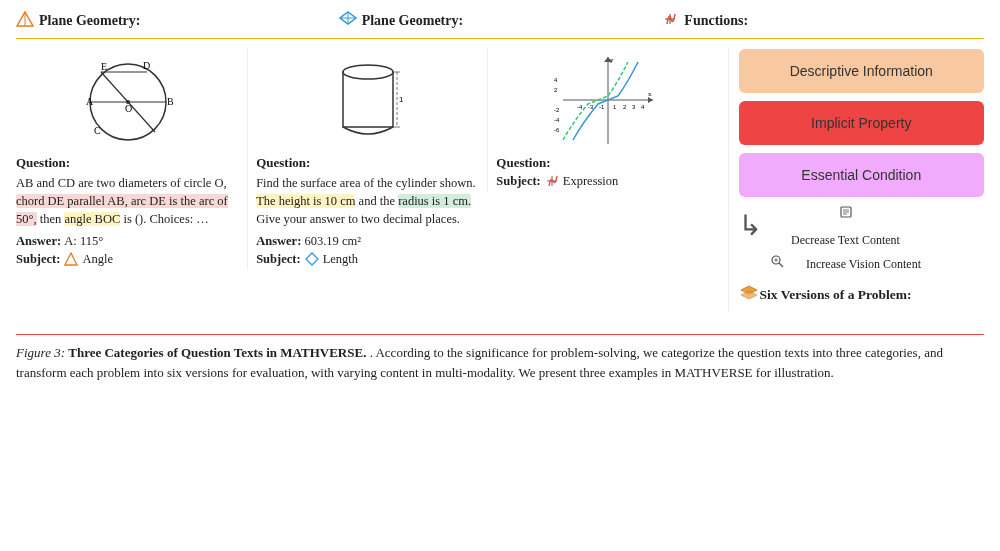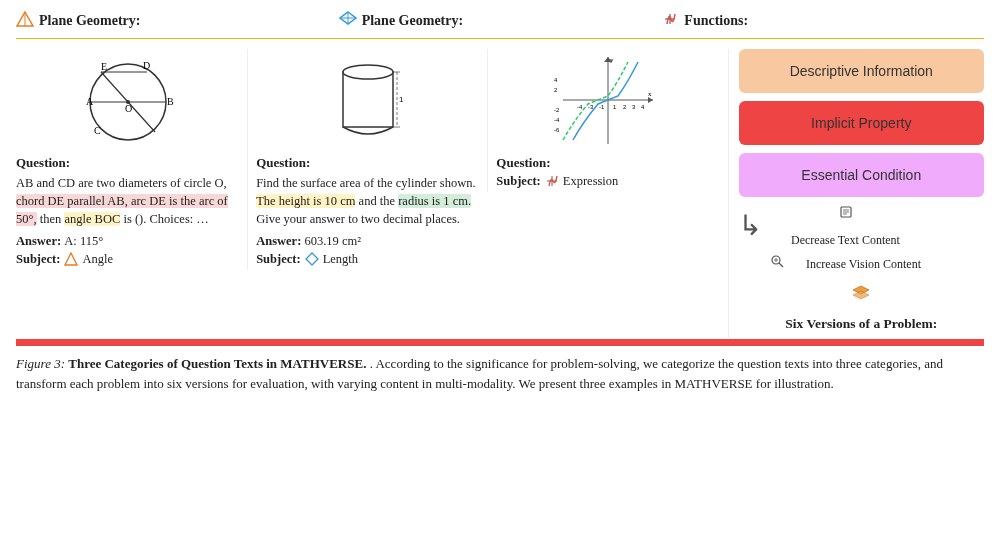--- a/index.html
+++ b/index.html
@@ -151,35 +151,34 @@
     }
     .six-versions {
       margin-top: 10px;
     }
     .six-versions-title {
       font-weight: bold;
       font-size: 13.5px;
       margin-bottom: 6px;
       display: flex;
       align-items: center;
-      gap: 10px;
-      flex-direction: column;
+      gap: 1px;
     }
     .versions-grid {
       display: grid;
       grid-template-columns: 1fr 1fr;
       font-size: 12px;
       gap: 2px 20px;
     }
     
     .figure-caption {
-      margin-top: 1px;
+      margin-top: 22px;
       font-size: 13px;
       line-height: 1.55;
-      border-top: 7px solid #ef4444;
+      border-top: 1px solid #ef4444;
       padding-top: 8px;
     }
     .caption-figure {
       font-style: italic;
     }
     
     .circle-svg {
       width: 110px;
       height: 95px;
     }

